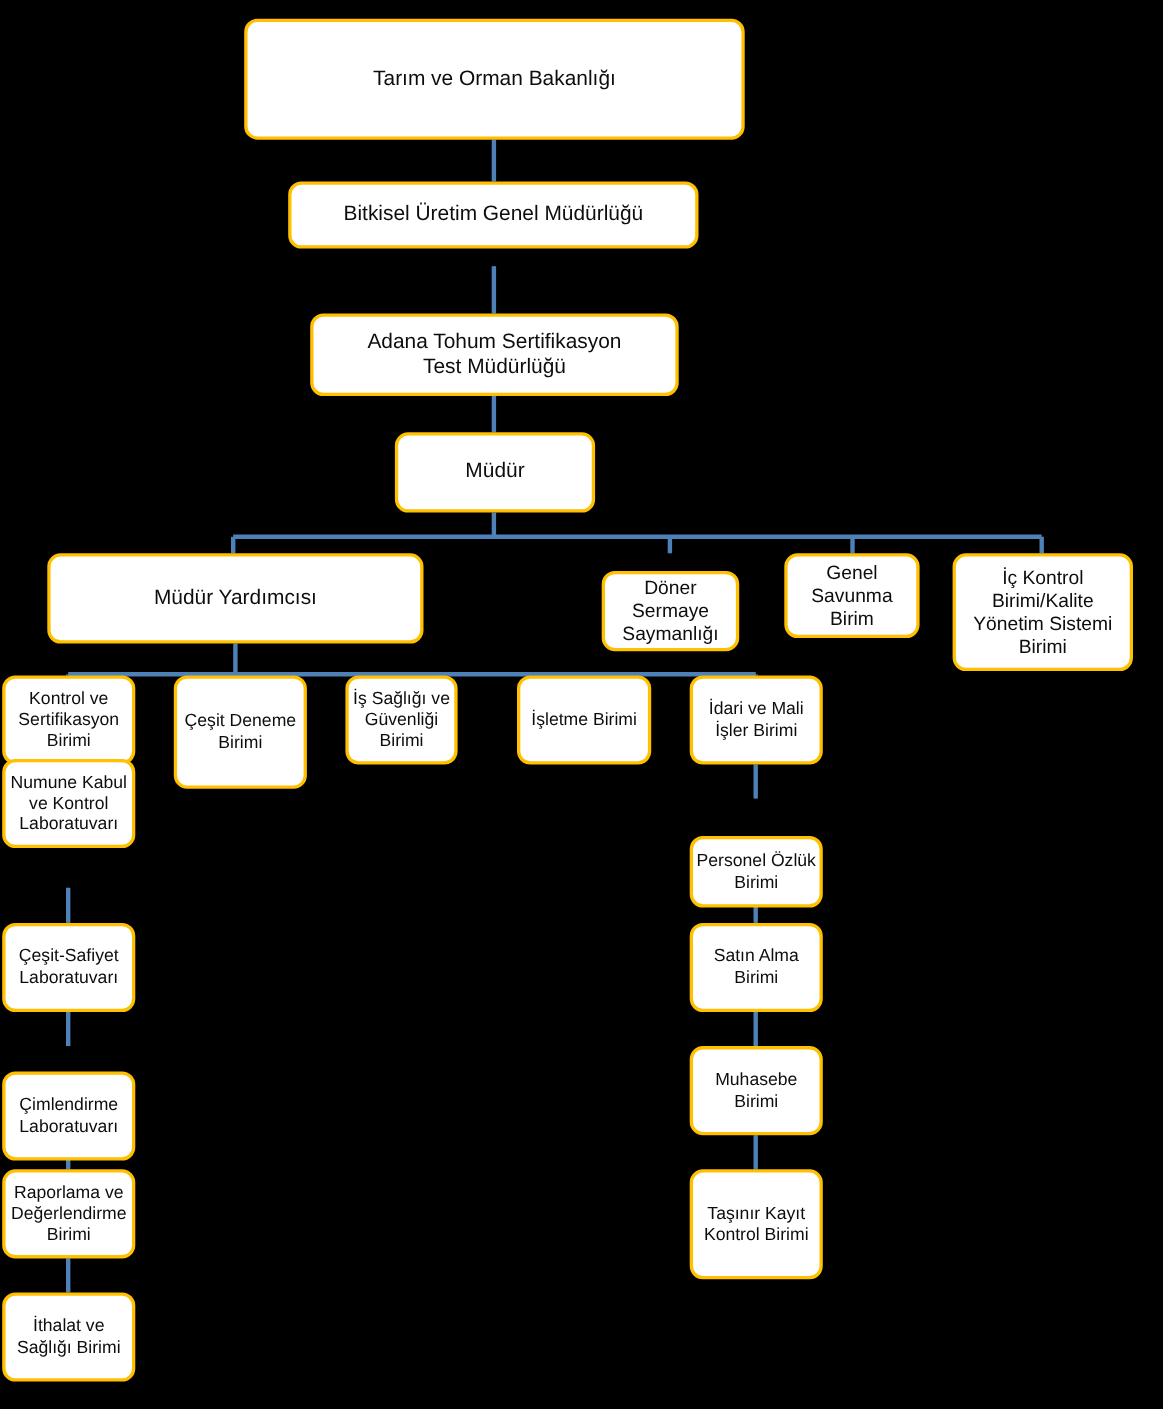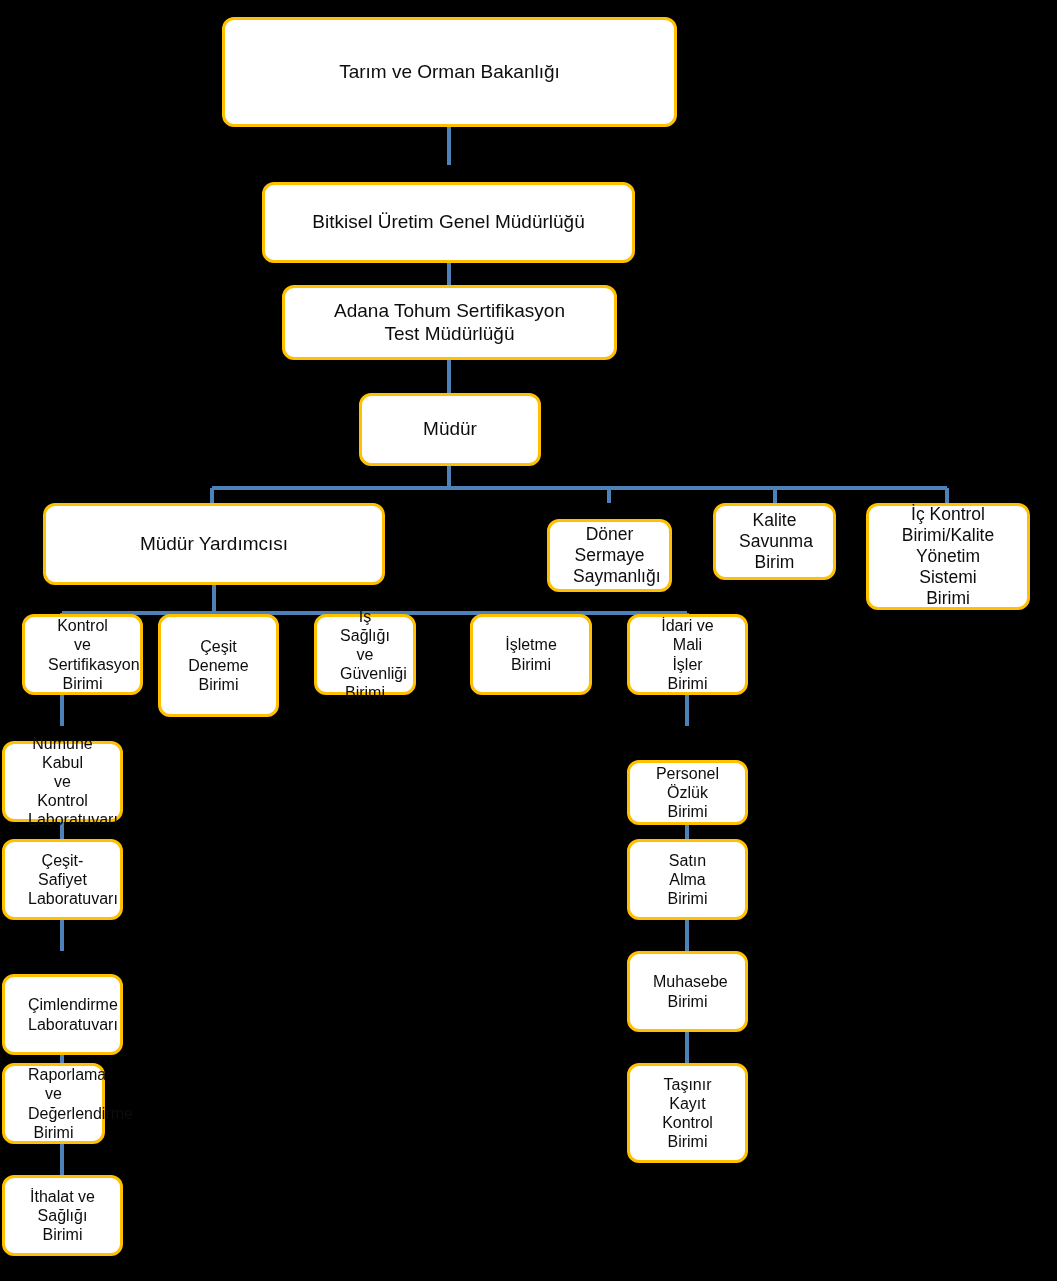--- a/index.html
+++ b/index.html
@@ -31,21 +31,21 @@
     box-sizing: border-box;
     background: #FFFFFF;
     border: 3px solid #FFC000;
     border-radius: 12px;
     display: flex;
     align-items: center;
     justify-content: center;
     text-align: center;
     color: #0D0D0D;
     line-height: 1.2;
-    padding: 2px 23px;
+    padding: 2px 2px;
     z-index: 2;
   }
   .node-label {
     display: block;
     width: 100%;
     white-space: pre-line;
   }
   .size-lg  { font-size: 19px; }
   .size-md  { font-size: 17.5px; }
   .size-sm  { font-size: 16px; }
@@ -89,21 +89,21 @@
       <line x1="687" y1="807" x2="687" y2="839"></line>
       <line x1="687" y1="920" x2="687" y2="951"></line>
       <line x1="687" y1="1032" x2="687" y2="1063"></line>
     </g>
   </svg>
 
   <div class="node size-lg" style="left:222px; top:17px; width:455px; height:110px;">
     <span class="node-label">Tarım ve Orman Bakanlığı</span>
   </div>
 
-  <div class="node size-lg" style="left:262px; top:165px; width:373px; height:81px;margin-top:17px;">
+  <div class="node size-lg" style="left:262px; top:165px; width:373px; height:61px;">
     <span class="node-label">Bitkisel Üretim Genel Müdürlüğü</span>
   </div>
 
   <div class="node size-lg" style="left:282px; top:285px; width:335px; height:75px;">
     <span class="node-label">Adana Tohum Sertifikasyon
 Test Müdürlüğü</span>
   </div>
 
   <div class="node size-lg" style="left:359px; top:393px; width:182px; height:73px;">
     <span class="node-label">Müdür</span>
@@ -113,32 +113,32 @@
     <span class="node-label">Müdür Yardımcısı</span>
   </div>
 
   <div class="node size-md" style="left:547px; top:519px; width:125px; height:73px;">
     <span class="node-label">Döner
 Sermaye
 Saymanlığı</span>
   </div>
 
   <div class="node size-md" style="left:713px; top:503px; width:123px; height:77px;">
-    <span class="node-label">Kalite Savunma
+    <span class="node-label">Genel Savunma
 Birim</span>
   </div>
 
   <div class="node size-md" style="left:866px; top:503px; width:164px; height:107px;">
     <span class="node-label">İç Kontrol
 Birimi/Kalite
 Yönetim Sistemi
 Birimi</span>
   </div>
 
-  <div class="node size-sm" style="left:2px; top:614px; width:121px; height:81px;margin-left:20px;">
+  <div class="node size-sm" style="left:2px; top:614px; width:121px; height:81px;">
     <span class="node-label">Kontrol ve
 Sertifikasyon
 Birimi</span>
   </div>
 
   <div class="node size-sm" style="left:158px; top:614px; width:121px; height:103px;">
     <span class="node-label">Çeşit Deneme
 Birimi</span>
   </div>
 
@@ -150,37 +150,37 @@
 
   <div class="node size-sm" style="left:470px; top:614px; width:122px; height:81px;">
     <span class="node-label">İşletme Birimi</span>
   </div>
 
   <div class="node size-sm" style="left:627px; top:614px; width:121px; height:81px;">
     <span class="node-label">İdari ve Mali
 İşler Birimi</span>
   </div>
 
-  <div class="node size-sm" style="left:2px; top:741px; width:121px; height:81px;">
+  <div class="node size-sm" style="left:2px; top:690px; width:121px; height:81px;">
     <span class="node-label">Numune Kabul
 ve Kontrol
 Laboratuvarı</span>
   </div>
 
   <div class="node size-sm" style="left:2px; top:839px; width:121px; height:81px;">
     <span class="node-label">Çeşit-Safiyet
 Laboratuvarı</span>
   </div>
 
   <div class="node size-sm" style="left:2px; top:951px; width:121px; height:81px;margin-top:23px;">
     <span class="node-label">Çimlendirme
 Laboratuvarı</span>
   </div>
 
-  <div class="node size-sm" style="left:2px; top:1063px; width:103px; height:81px;">
+  <div class="node size-sm" style="left:2px; top:1063px; width:121px; height:81px;">
     <span class="node-label">Raporlama ve
 Değerlendirme
 Birimi</span>
   </div>
 
   <div class="node size-sm" style="left:2px; top:1175px; width:121px; height:81px;">
     <span class="node-label">İthalat ve
 Sağlığı Birimi</span>
   </div>
 

